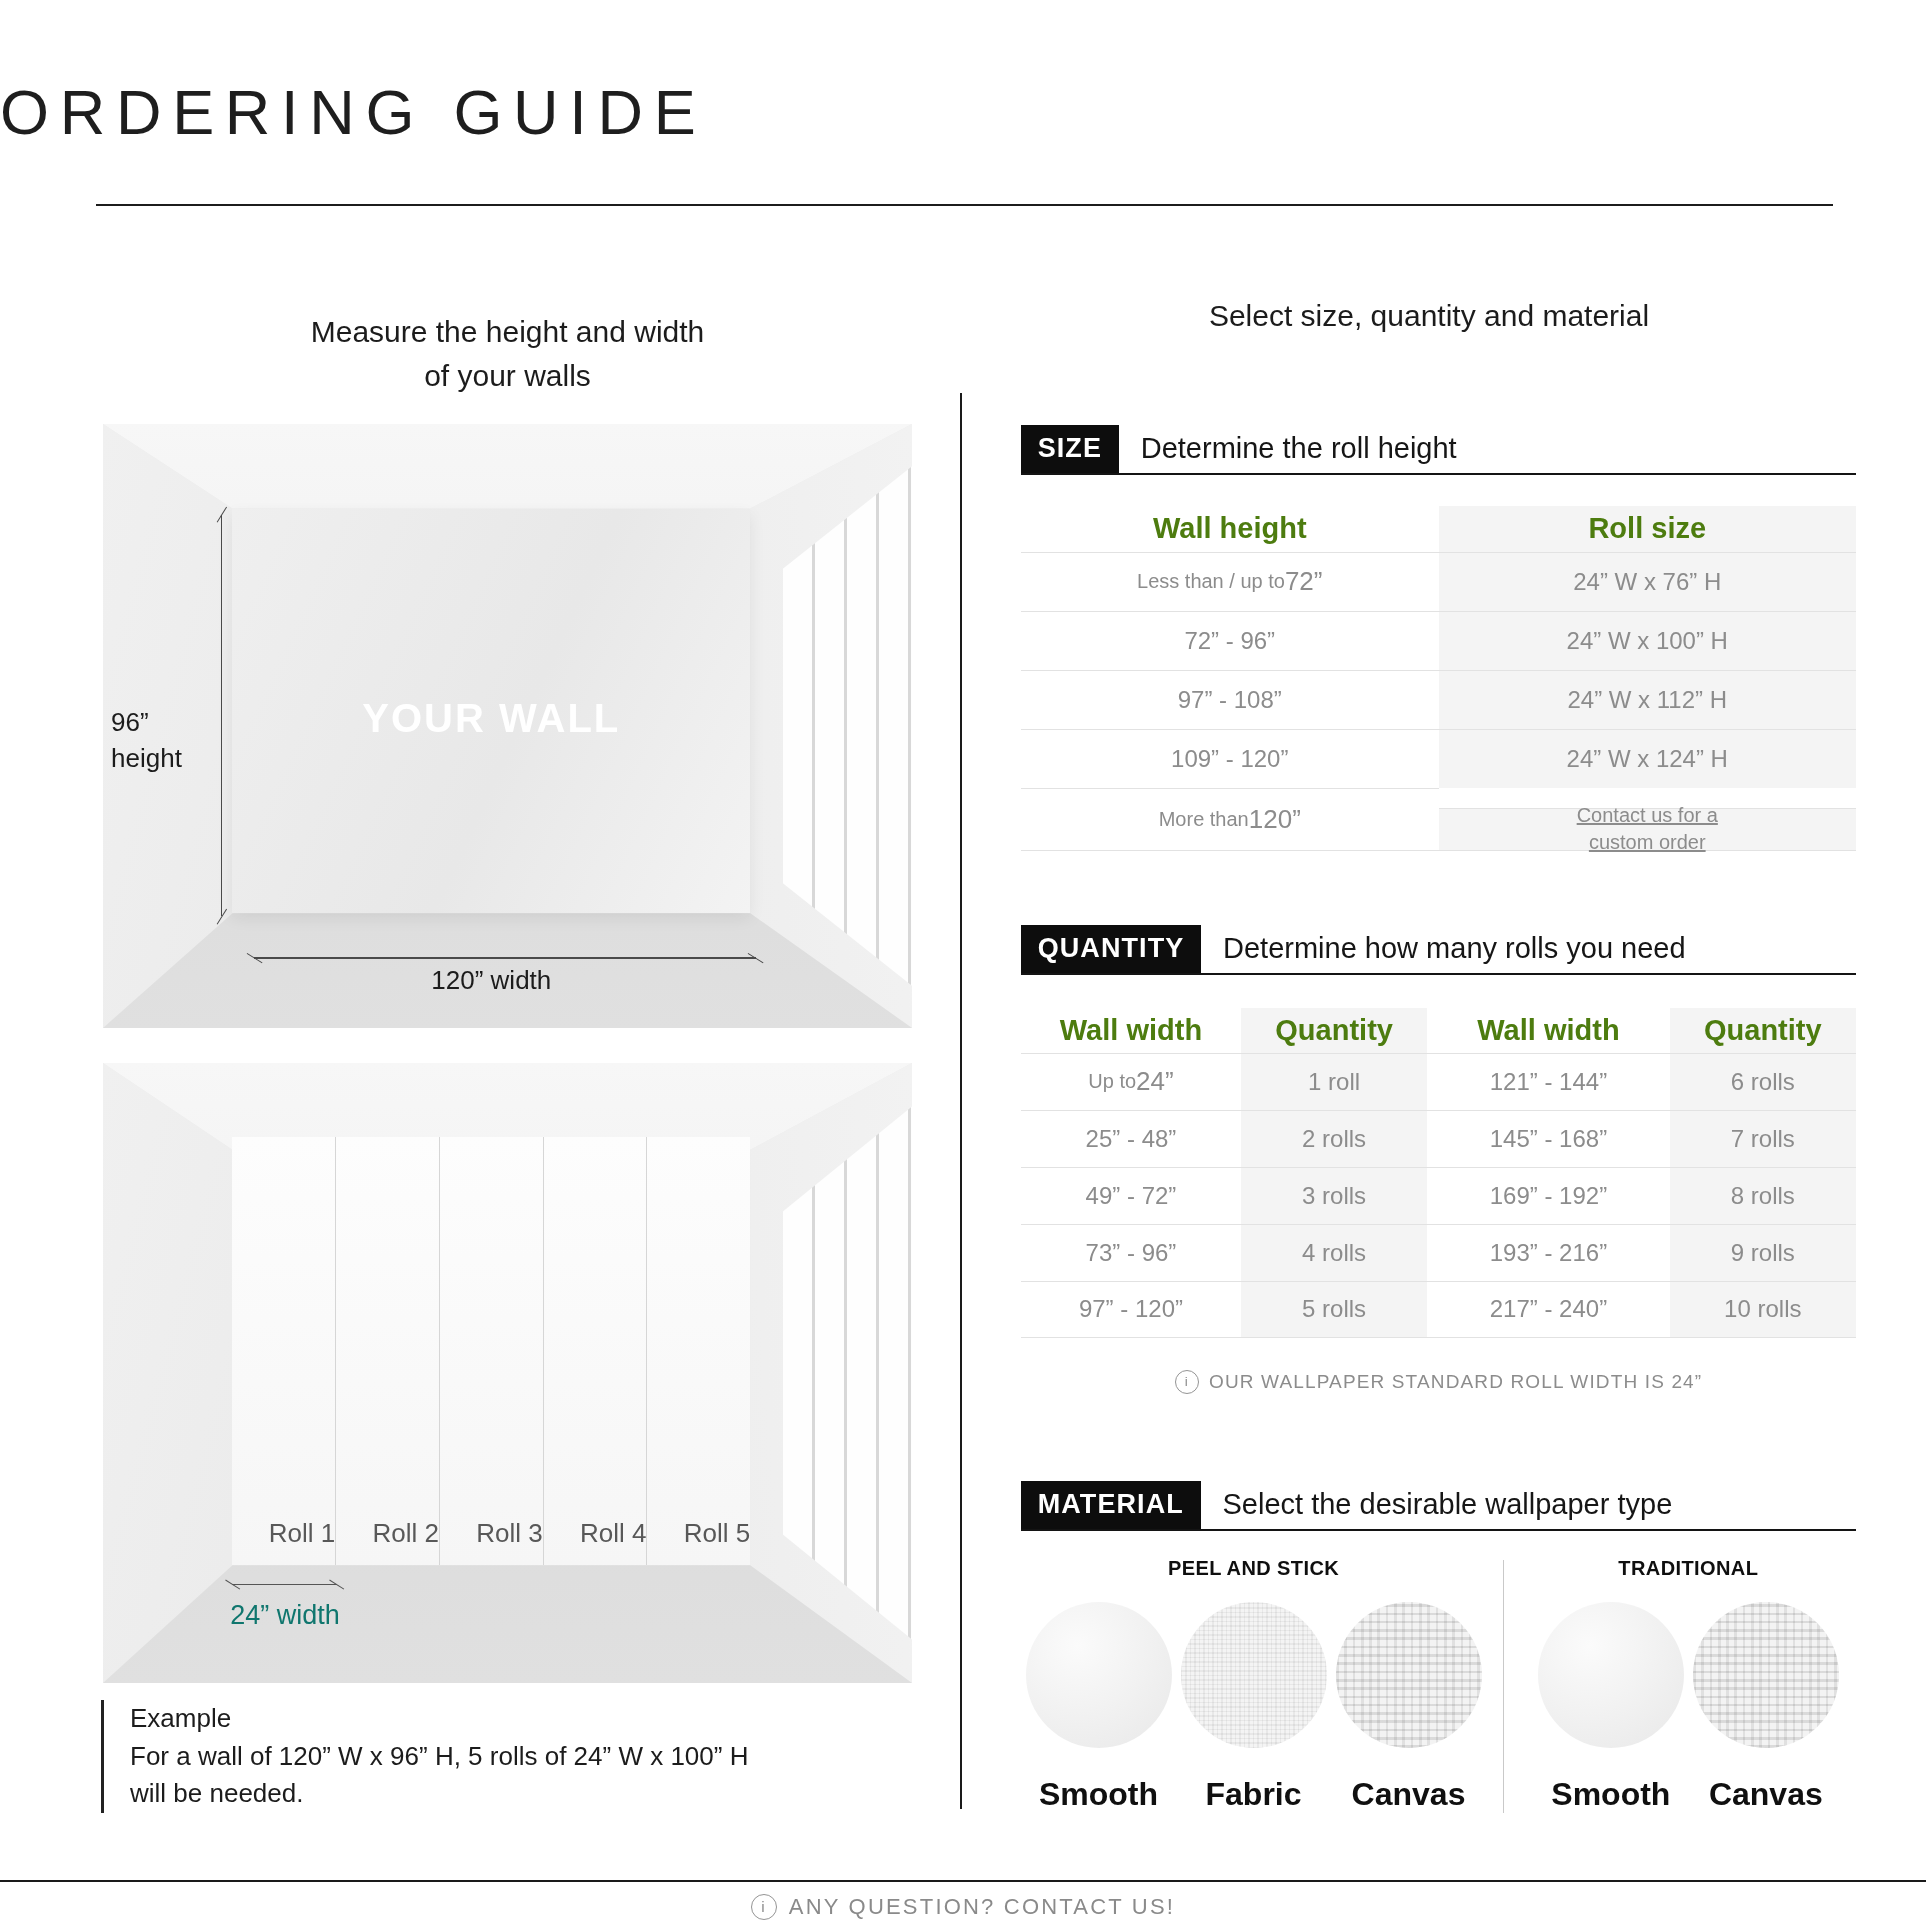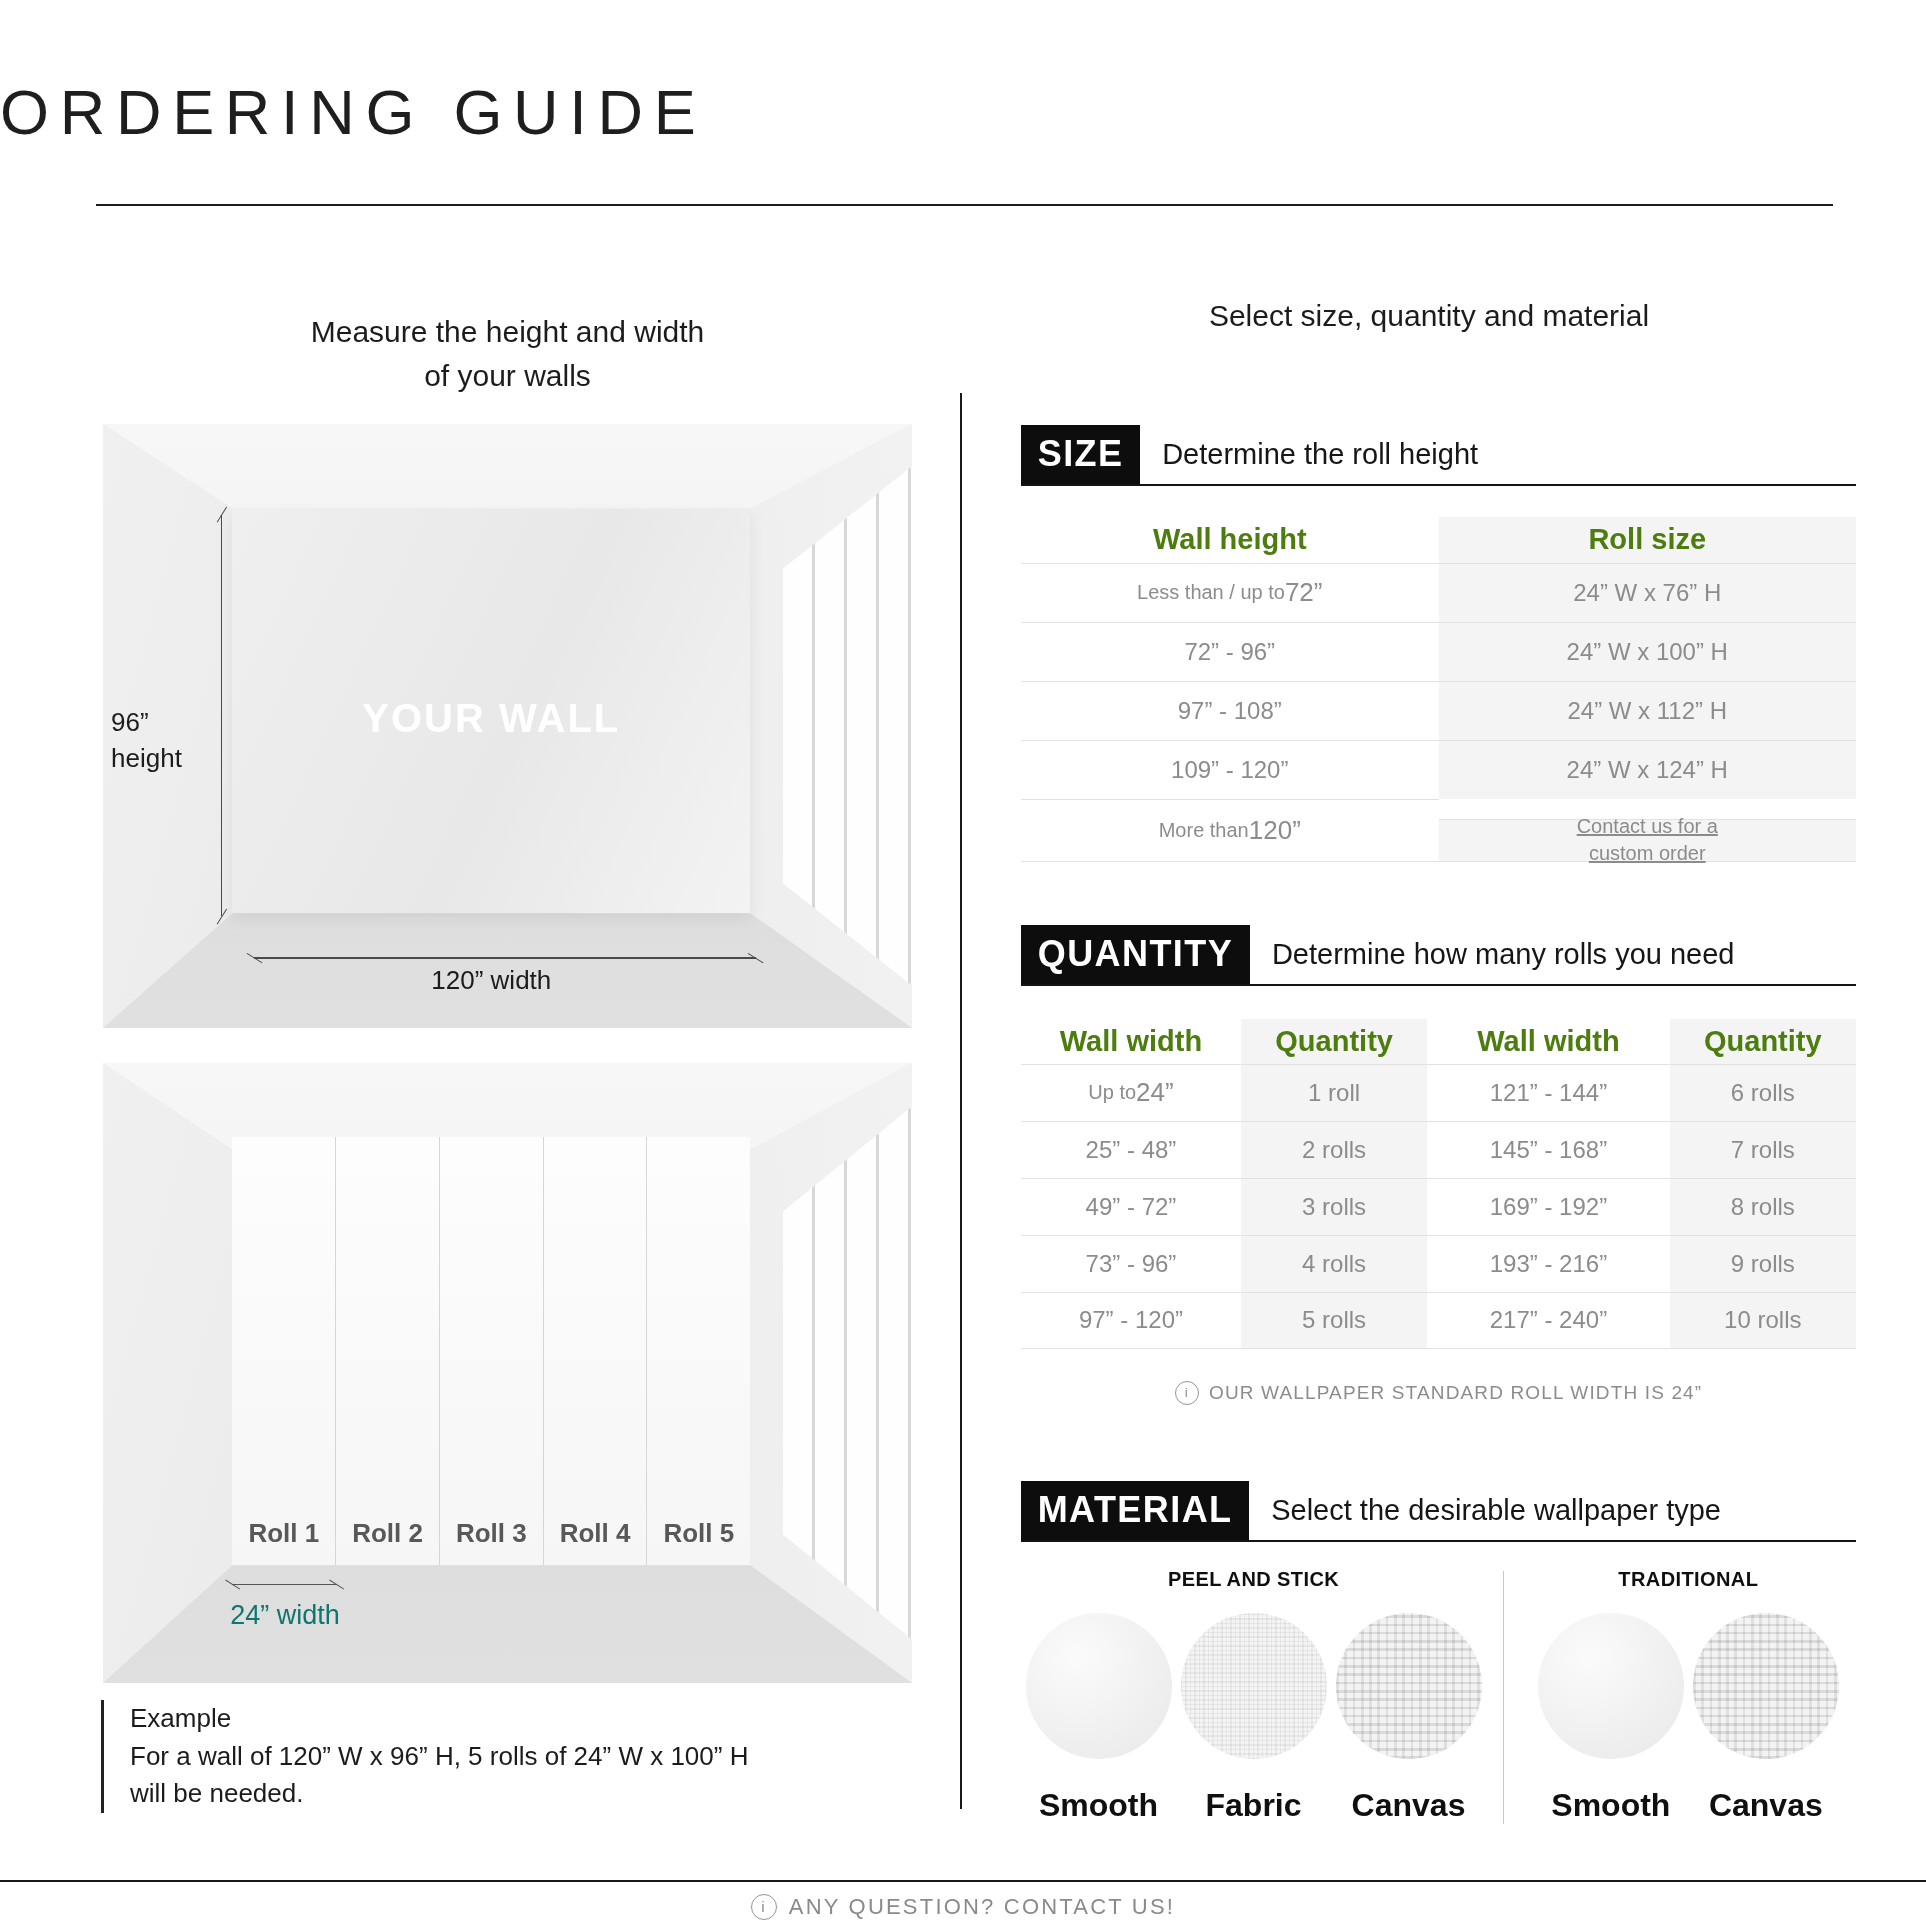--- a/index.html
+++ b/index.html
@@ -52,40 +52,40 @@
   .tick{position:absolute;background:#4a4a4a;}
   .v-line .tick{width:18px;height:1.3px;left:-8.3px;transform:rotate(-58deg);}
   .v-line .tick.t1{top:-0.6px;} .v-line .tick.t2{bottom:-0.6px;}
   .h-line .tick{width:1.3px;height:18px;top:-8.3px;transform:rotate(-58deg);}
   .h-line .tick.t1{left:-0.6px;} .h-line .tick.t2{right:-0.6px;}
 
   .lbl-height{left:1%;top:43%;width:13%;text-align:left;font-size:26px;line-height:1.4;color:#1c1c1c;}
   .lbl-width{left:16%;top:89.6%;width:64%;text-align:center;font-size:26px;color:#1c1c1c;}
 
   .panels{left:16%;top:12%;width:64%;height:69%;display:flex;}
-  .panel{flex:1;display:flex;align-items:flex-end;justify-content:center;
+  .panel{flex:1;display:flex;align-items:flex-end;justify-content:flex-end;
          background:linear-gradient(180deg,#fdfdfd,#f6f6f6);border-right:1.3px solid #d6d6d6;
-         padding-bottom:16.7px;box-sizing:border-box;font-weight:bold;}
+         padding-bottom:16.7px;box-sizing:border-box;}
   .panel:last-child{border-right:none;}
   .panel span{font-size:26px;color:#585858;}
   .measure24{left:16%;top:84%;width:12.9%;height:1.3px;background:#555;}
   .measure24 .tick{width:1.3px;height:16.7px;top:-7.7px;transform:rotate(-58deg);background:#555;}
   .measure24 .tick.t1{left:-0.6px;} .measure24 .tick.t2{right:-0.6px;}
   .lbl-24{left:12.5%;top:86.6%;width:20%;text-align:center;font-size:27px;color:#0f766e;}
 
   
   .example{position:absolute;left:101px;top:1700px;width:777px;
            border-left:3.2px solid #222;padding-left:26px;
            font-size:26px;line-height:1.45;color:#1c1c1c;}
 
   
   .sec{position:absolute;left:1021px;width:835px;}
   #sec-size{top:425px;} #sec-qty{top:925px;} #sec-mat{top:1481px;}
   .sec-head{display:flex;align-items:stretch;border-bottom:2.6px solid #141414;}
-  .sec-tag{background:#0d0d0d;color:#ffffff;font-size:36px;font-weight:600;
+  .sec-tag{background:#0d0d0d;color:#ffffff;font-size:27px;font-weight:600;
            letter-spacing:0.04em;padding:8.3px 16.7px;display:flex;align-items:center;}
   .sec-sub{font-size:29px;color:#161616;padding-left:22px;align-self:center;}
 
   .tbl{display:grid;margin-top:31px;}
   .tbl-size{grid-template-columns:1fr 1fr;grid-template-rows:46px 59px 59px 59px 59px 63px;}
   .tbl-qty{grid-template-columns:1.18fr 1fr 1.3fr 1fr;grid-template-rows:45px repeat(5,57px);margin-top:33px;}
   .cell{display:flex;align-items:center;justify-content:center;font-size:24px;color:#8c8c8c;text-align:center;}
   .cell.hd{font-size:29px;font-weight:600;color:#4d7c0f;}
   .shade{background:#f4f4f4;}
   .rline{border-top:1.3px solid #e2e2e2;}

